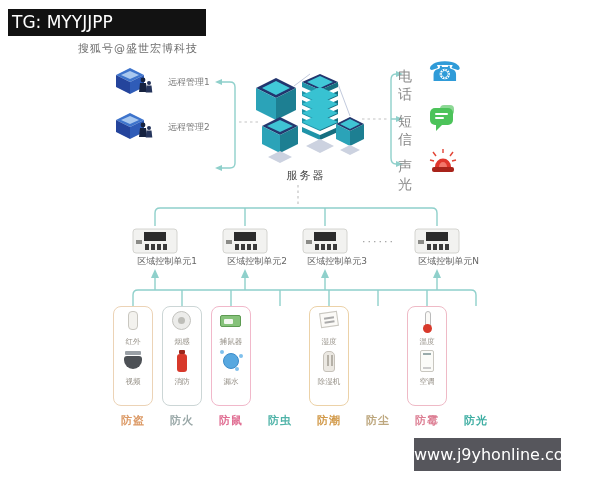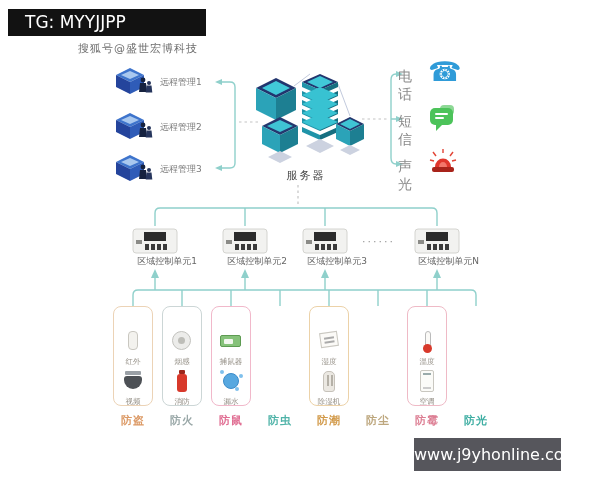--- a/index.html
+++ b/index.html
@@ -2,48 +2,48 @@
 <html><head>
 <meta charset="utf-8">
 <style>
   html,body{margin:0;padding:0;background:#fff;}
   .stage{position:relative;width:600px;height:480px;background:#fff;overflow:hidden;
          font-family:"DejaVu Sans",sans-serif;}
   .wires{position:absolute;left:0;top:0;}
 
   
   .tg{position:absolute;left:8px;top:9px;width:198px;height:27px;background:#121212;
-      color:#fff;font-size:17px;line-height:27px;padding-left:17px;box-sizing:border-box;}
+      color:#fff;font-size:17px;line-height:27px;padding-left:4px;box-sizing:border-box;}
   .wm{position:absolute;left:78px;top:41px;font-size:11px;font-weight:normal;
       color:rgba(70,70,70,.8);letter-spacing:1px;}
   .url{position:absolute;left:414px;top:438px;width:147px;height:33px;background:#56565c;
        color:#fff;font-size:16px;line-height:33px;text-align:center;}
 
   
-  .term{position:absolute;left:114px;display:flex;align-items:center;gap:6px;}
+  .term{position:absolute;left:114px;display:flex;align-items:center;gap:14px;}
   .term-lb{font-size:9px;color:#7a7a7a;white-space:nowrap;}
 
   
   .server-svg{position:absolute;left:248px;top:58px;}
   .server-lb{position:absolute;left:275px;top:168px;width:62px;text-align:center;
              font-size:11px;color:#4a4a4a;letter-spacing:2px;}
 
   
   .alert-lb{position:absolute;left:398px;width:26px;font-size:14px;color:#8a8a8a;}
   .alert-ic{position:absolute;left:428px;}
   .phone-glyph{font-size:27px;color:#2f9bd8;line-height:1;}
 
   
   .unit{position:absolute;top:226px;}
   .unit-lb{position:absolute;top:255px;width:84px;text-align:right;font-size:9px;color:#666;}
   .dots{position:absolute;left:362px;top:235px;font-size:11px;color:#999;letter-spacing:2px;}
 
   
   .card{position:absolute;top:306px;width:40px;height:100px;background:#fff;border-radius:8px;
-        box-sizing:border-box;text-align:center;padding-top:20px;border:1px solid var(--bc);}
+        box-sizing:border-box;text-align:center;padding-top:0;border:1px solid var(--bc);}
   .slb{font-size:8px;color:#979289;margin-top:3px;white-space:nowrap;transform:scale(.95);}
   .glb{position:absolute;top:413px;width:52px;text-align:center;font-size:11px;
        font-weight:bold;color:var(--lc);letter-spacing:1px;}
   .g1{--bc:#ecd3b6;--lc:#dc9a66}.g2{--bc:#ccd6d6;--lc:#9aa8a8}
   .g3{--bc:#f1b8ca;--lc:#e06d92}.g4{--bc:#a6d8d0;--lc:#4fb3a8}
   .g5{--bc:#ecd2a8;--lc:#d29a4a}.g6{--bc:#ded2b8;--lc:#bda77e}
   .g7{--bc:#efbac6;--lc:#dd7f94}.g8{--bc:#a2d5cc;--lc:#3faea3}
 
   
   .ic{width:26px;height:24px;margin:2px auto 0;position:relative;}
@@ -144,33 +144,20 @@
         <polygon points="7,10 16,6 25,10 16,14" fill="#a9c8ef"></polygon>
       <polygon points="2,10 16,17 16,29 2,22" fill="#24449c"></polygon>
         <polygon points="16,17 30,10 30,22 16,29" fill="#2f5cb8"></polygon>
       <circle cx="29" cy="15" r="2.4" fill="#16223f"></circle>
         <path d="M26 18 h6 l1 9 h-8 Z" fill="#16223f"></path>
       <circle cx="35" cy="18" r="2" fill="#26355c"></circle>
         <path d="M32.5 20.5 h5 l.8 7 h-6.6 Z" fill="#26355c"></path>
     </svg>
     <span class="term-lb">远程管理2</span>
   </div>
-  <div class="term" style="top:152px">
-    <svg width="40" height="34">
-      <polygon points="2,10 16,3 30,10 16,17" fill="#3e74cc"></polygon>
-        <polygon points="7,10 16,6 25,10 16,14" fill="#a9c8ef"></polygon>
-      <polygon points="2,10 16,17 16,29 2,22" fill="#24449c"></polygon>
-        <polygon points="16,17 30,10 30,22 16,29" fill="#2f5cb8"></polygon>
-      <circle cx="29" cy="15" r="2.4" fill="#16223f"></circle>
-        <path d="M26 18 h6 l1 9 h-8 Z" fill="#16223f"></path>
-      <circle cx="35" cy="18" r="2" fill="#26355c"></circle>
-        <path d="M32.5 20.5 h5 l.8 7 h-6.6 Z" fill="#26355c"></path>
-    </svg>
-    <span class="term-lb">远程管理3</span>
-  </div>
 
   <svg class="server-svg" width="120" height="110">
     <path d="M46,28 L62,16 M90,26 L102,58" stroke="#c2cadd" stroke-width="1" fill="none"></path>
 
     <polygon points="8,30 28,20 48,30 28,40" fill="#22356e"></polygon>
       <polygon points="14,30 28,23 42,30 28,37" fill="#41c8d8"></polygon>
     <polygon points="8,30 28,40 28,62 8,52" fill="#2ba3b8"></polygon>
       <polygon points="28,40 48,30 48,52 28,62" fill="#1d7f92"></polygon>
 
     <polygon points="14,68 32,59 50,68 32,77" fill="#24386f"></polygon>

